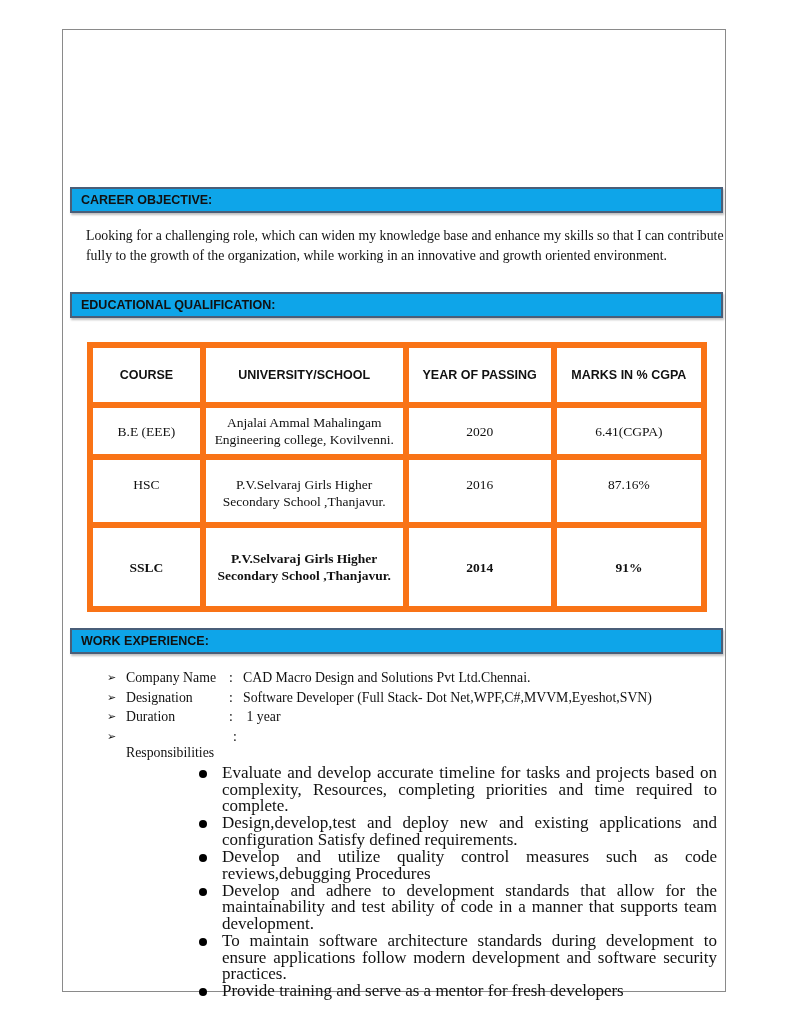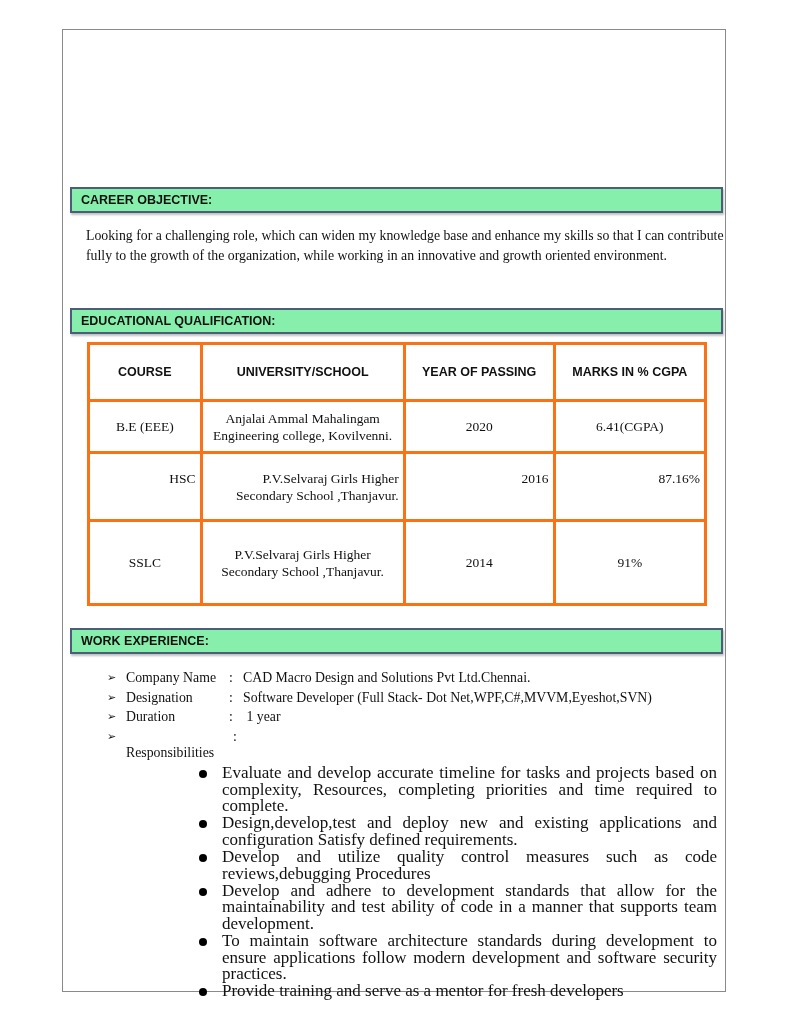--- a/index.html
+++ b/index.html
@@ -1,31 +1,31 @@
 <!DOCTYPE html>
 <html><head>
 <meta charset="utf-8">
 <style>
   html, body { margin: 0; padding: 0; background: #ffffff; }
   body { width: 791px; height: 1024px; position: relative; overflow: hidden;
          font-family: "Liberation Serif", serif; color: #111; }
   .page-frame { position: absolute; left: 62px; top: 29px; width: 664px; height: 963px;
                 border: 1.5px solid #8a8a8a; box-sizing: border-box; }
   .section-header { position: absolute; left: 70px; width: 653px; height: 26px;
-                    background: #86efac; border: 2px solid #4a5e78; box-sizing: border-box;
+                    background: #0ea5e9; border: 2px solid #4a5e78; box-sizing: border-box;
                     box-shadow: 1px 2px 2px rgba(0,0,0,0.25);
                     font-family: "Liberation Sans", sans-serif; font-weight: bold;
                     font-size: 12.5px; line-height: 22px; padding-left: 9px; color: #111; }
   .para { position: absolute; left: 86px; width: 640px; font-size: 13.8px; line-height: 19.5px; }
   table.edu { position: absolute; left: 87px; top: 342px; width: 620px; border-collapse: collapse; }
-  table.edu th, table.edu td { border: 3px solid #f97316; text-align: center; vertical-align: middle;
+  table.edu th, table.edu td { border: 6px solid #f97316; text-align: center; vertical-align: middle;
                                font-size: 13.5px; line-height: 17px; padding: 0 4px; }
   table.edu th { font-family: "Liberation Sans", sans-serif; font-weight: bold; font-size: 12.5px;
                  height: 54px; }
-  table.edu td.top { vertical-align: top; padding-top: 16px; text-align: right; }
+  table.edu td.top { vertical-align: top; padding-top: 16px; }
   .info-list { position: absolute; left: 107px; top: 668px; font-size: 13.8px; line-height: 19.6px; }
   .info-row { display: flex; white-space: nowrap; }
   .arrow { width: 19px; font-size: 11px; }
   .info-label { width: 103px; }
   .info-sep { width: 14px; }
   .resp-list { position: absolute; left: 196px; top: 765px; width: 521px; font-size: 17px;
                line-height: 16.6px; }
   .resp-item { position: relative; padding-left: 26px; text-align: justify; margin-bottom: 0.5px; }
   .resp-item .dot { position: absolute; left: 3px; top: 5px; width: 8px; height: 8px; background: #000;
                     border-radius: 50%; }
@@ -33,21 +33,21 @@
 </head>
 <body>
 
 <div class="page-frame"></div>
 
 <div class="section-header" style="top:187px;">
   <span>CAREER OBJECTIVE:</span>
 </div>
 <div class="para" style="top:226px;">Looking for a challenging role, which can widen my knowledge base and enhance my skills so that I can contribute fully to the growth of the organization, while working in an innovative and growth oriented environment.</div>
 
-<div class="section-header" style="top:308px;">
+<div class="section-header" style="top:292px;">
   <span>EDUCATIONAL QUALIFICATION:</span>
 </div>
 <table class="edu">
   <thead>
     <tr>
       <th style="width:108px;">COURSE</th>
       <th style="width:200px;">UNIVERSITY/SCHOOL</th>
       <th style="width:150px;">YEAR OF PASSING</th>
       <th style="width:150px;">MARKS IN % CGPA</th>
     </tr>
@@ -58,21 +58,21 @@
       <td>Anjalai Ammal Mahalingam Engineering college, Kovilvenni.</td>
       <td>2020</td>
       <td>6.41(CGPA)</td>
     </tr>
     <tr style="height:68px;">
       <td class="top">HSC</td>
       <td class="top">P.V.Selvaraj Girls Higher Secondary School ,Thanjavur.</td>
       <td class="top">2016</td>
       <td class="top">87.16%</td>
     </tr>
-    <tr style="height:84px;">
+    <tr style="height:84px;font-weight:bold;">
       <td>SSLC</td>
       <td>P.V.Selvaraj Girls Higher Secondary School ,Thanjavur.</td>
       <td>2014</td>
       <td>91%</td>
     </tr>
   </tbody>
 </table>
 
 <div class="section-header" style="top:628px;">
   <span>WORK EXPERIENCE:</span>

